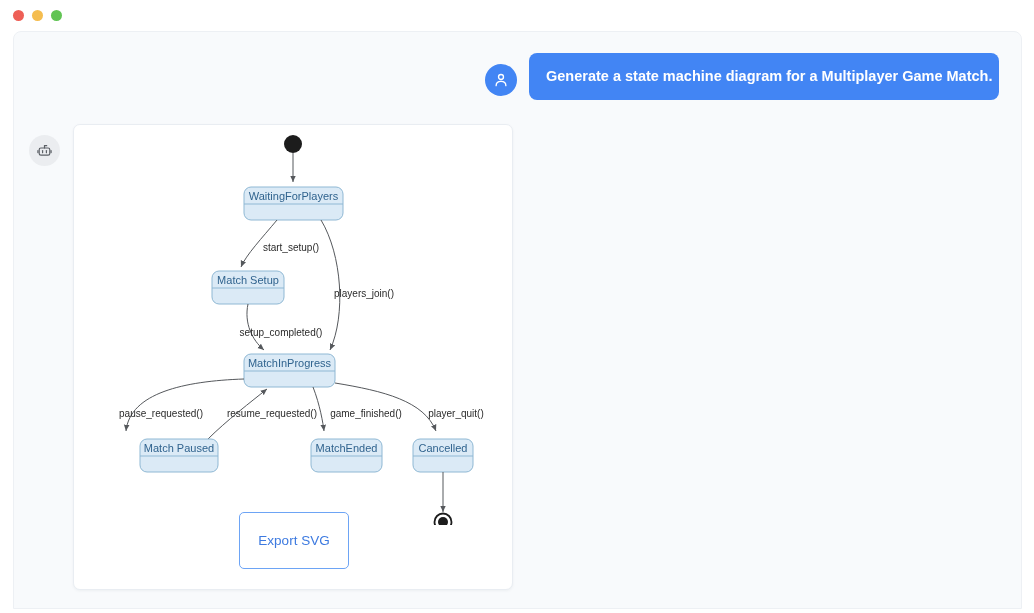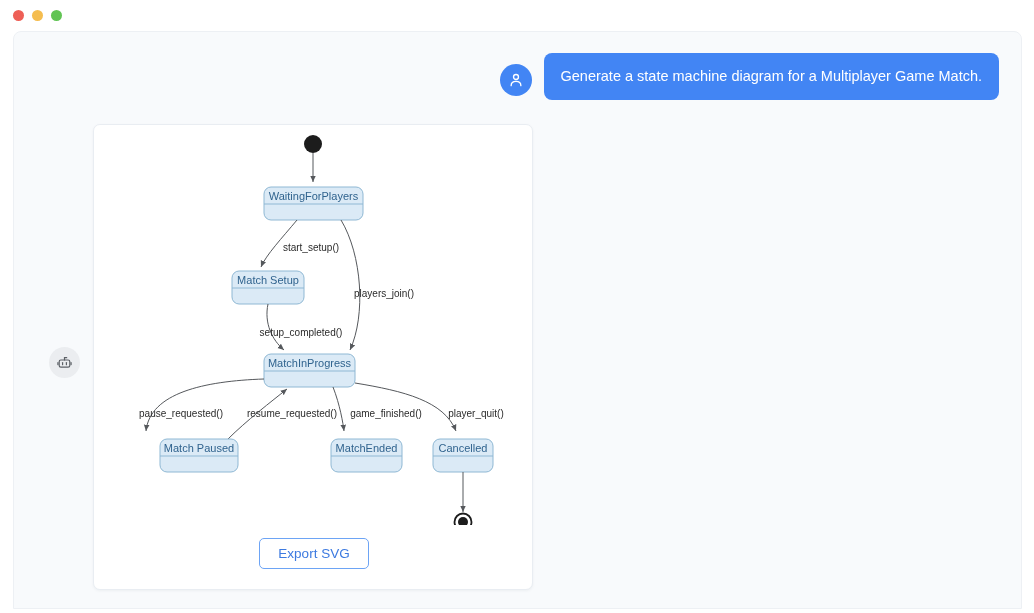--- a/index.html
+++ b/index.html
@@ -76,29 +76,30 @@
   }
   #user-bubble {
     background: #4285f4;
     color: #ffffff;
     border-radius: 8px;
     padding: 14px 17px;
     font-size: 14.5px;
     line-height: 1.3;
     max-width: 470px;
     white-space: nowrap;
+    font-weight: bold;
   }
 
   
   #assistant-row {
     position: absolute;
     top: 92px;
-    left: 35px;
-    display: flex;
-    align-items: center;
+    left: 15px;
+    display: flex;
+    align-items: flex-start;
   }
   #bot-avatar {
     width: 31px;
     height: 31px;
     border-radius: 50%;
     background: #ebedf0;
     display: flex;
     align-items: center;
     justify-content: center;
     margin-right: 13px;
@@ -161,21 +162,21 @@
     justify-content: center;
     gap: 14px;
   }
   .action-btn {
     background: #ffffff;
     border: 1px solid #6da4f5;
     color: #3d7ae0;
     border-radius: 5px;
     font-family: "Liberation Sans", sans-serif;
     font-size: 13.5px;
-    padding: 7px 18px;
+    padding: 20px 18px;
     cursor: pointer;
     white-space: nowrap;
   }
 </style>
 </head>
 <body>
 
 <div id="app-window">
 
   <div id="titlebar">

